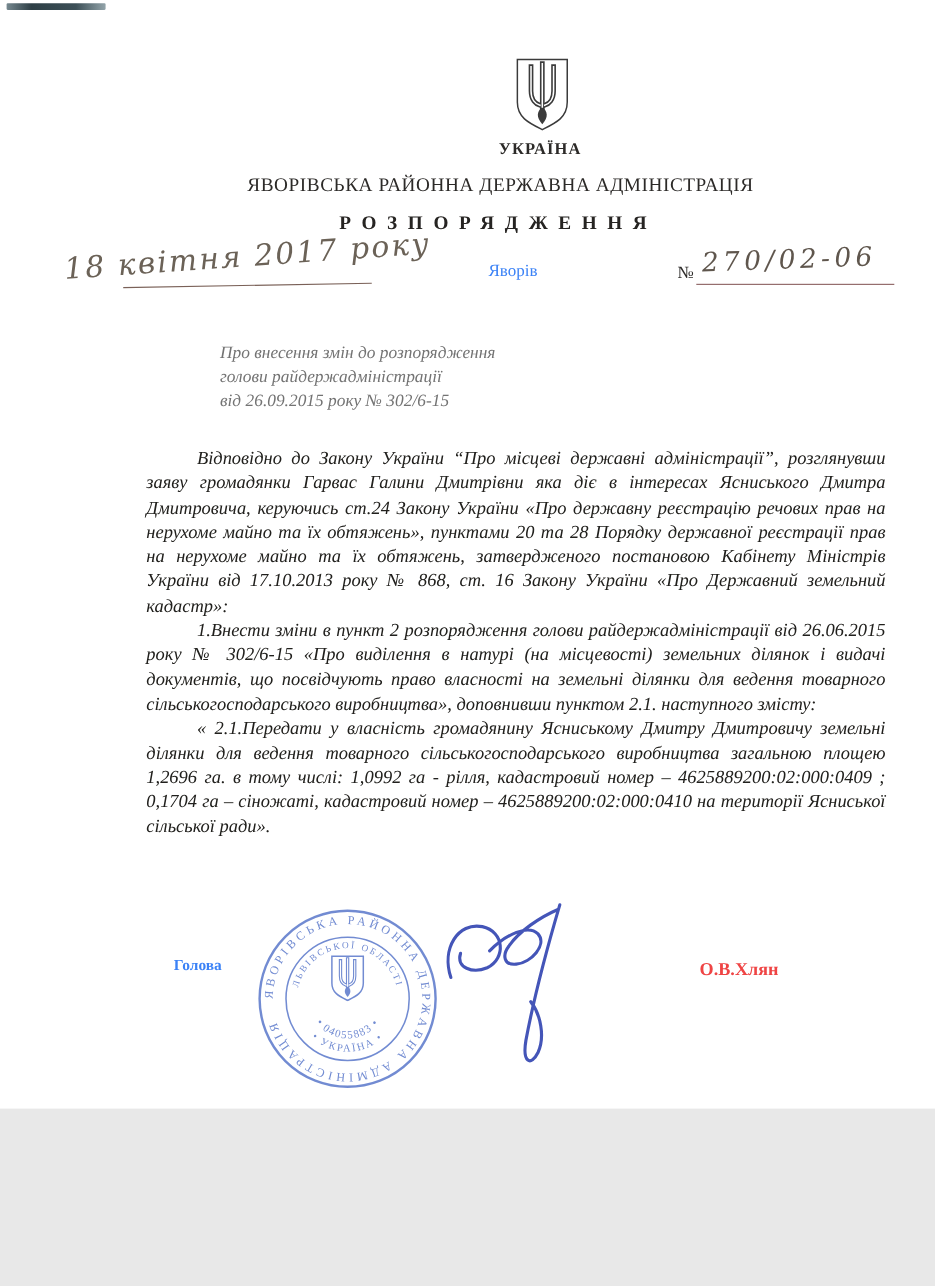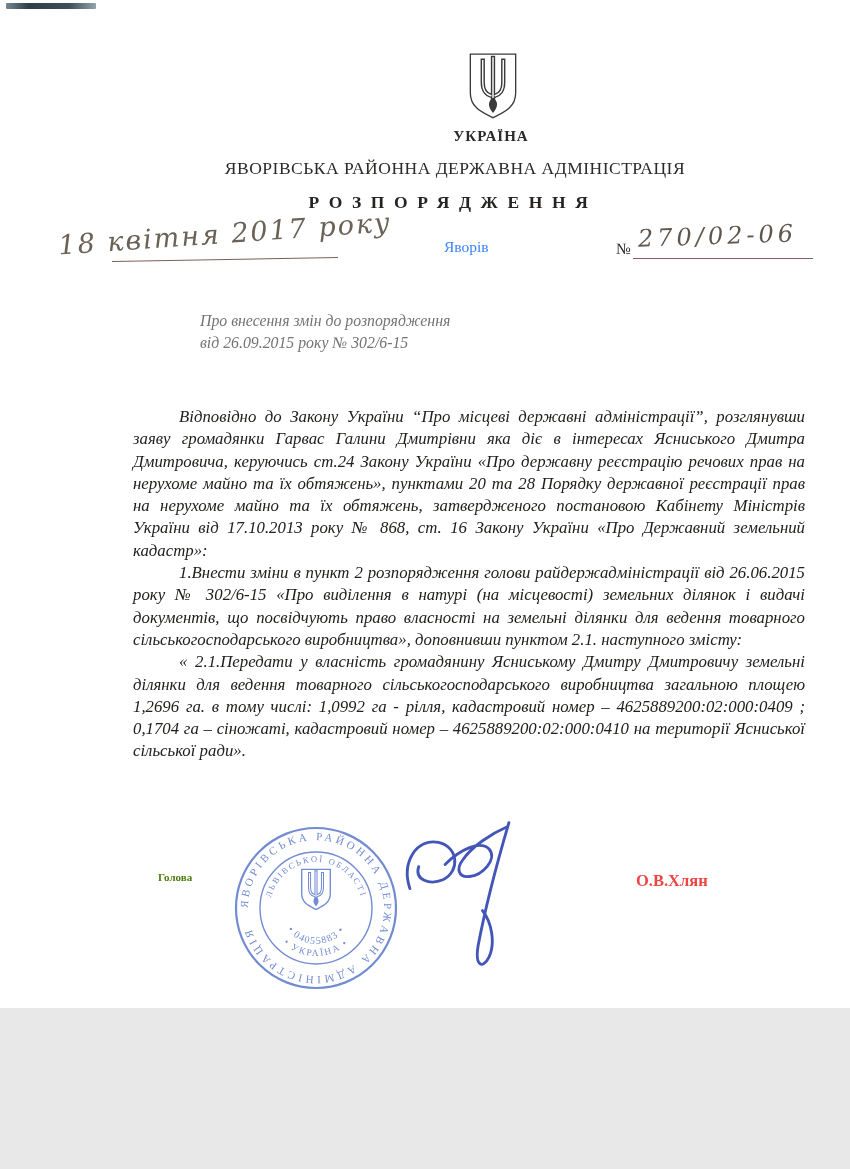--- a/index.html
+++ b/index.html
@@ -55,21 +55,21 @@
     position:absolute;left:152px;top:310px;width:340px;
     font-weight:normal;font-style:italic;font-size:15.8px;line-height:21.8px;
     color:#737373;
     margin-left:48px;
   }
   .body-text{
     position:absolute;left:133px;top:406px;width:672px;
     font-size:16.8px;line-height:22.3px;text-align:justify;color:#21201d;
   }
   .body-text p{margin:0;text-indent:46px;font-style:italic;}
-  .sig-title{position:absolute;left:158px;top:871px;font-weight:bold;font-size:11px;color:#4d7c0f;}
+  .sig-title{position:absolute;left:158px;top:871px;font-weight:bold;font-size:14px;color:#3b82f6;}
   .sig-name{position:absolute;left:636px;top:871px;font-weight:bold;font-size:16.5px;color:#ef4444;}
   .stamp{position:absolute;left:228px;top:820px;opacity:.88;}
   .stamp text{
     font-family:"Liberation Serif", serif;
     fill:#5f7ccc;
   }
   .autograph{position:absolute;left:392px;top:816px;}
 </style>
 </head>
 <body>
@@ -101,20 +101,21 @@
 
   <div class="hw hw-date">18 квітня 2017 року</div>
   <div class="date-line"></div>
   <div class="place">Яворів</div>
   <div class="num-label">№</div>
   <div class="hw hw-num">270/02-06</div>
   <div class="num-line"></div>
 
   <div class="subject">
     <div>Про внесення змін до розпорядження</div>
+    <div>голови  райдержадміністрації</div>
     <div>від 26.09.2015 року № 302/6-15</div>
   </div>
 
   <div class="body-text">
     <p>Відповідно до Закону України “Про місцеві державні адміністрації”, розглянувши заяву громадянки Гарвас Галини Дмитрівни  яка  діє в інтересах Ясниського Дмитра Дмитровича, керуючись ст.24 Закону України «Про державну реєстрацію речових прав на нерухоме майно та їх обтяжень», пунктами 20 та 28 Порядку державної реєстрації прав на нерухоме майно та їх обтяжень, затвердженого постановою Кабінету Міністрів України від 17.10.2013 року № 868, ст. 16 Закону України «Про Державний земельний кадастр»:</p>
     <p>1.Внести зміни в пункт 2 розпорядження голови райдержадміністрації від 26.06.2015 року № 302/6-15 «Про виділення в натурі (на місцевості) земельних ділянок і видачі документів, що посвідчують право власності на земельні ділянки для ведення товарного сільськогосподарського виробництва», доповнивши пунктом 2.1. наступного змісту:</p>
     <p>« 2.1.Передати у власність громадянину   Ясниському Дмитру Дмитровичу земельні ділянки для ведення товарного сільськогосподарського виробництва загальною площею 1,2696 га. в тому числі:  1,0992 га - рілля,  кадастровий номер – 4625889200:02:000:0409  ;   0,1704 га – сіножаті, кадастровий номер – 4625889200:02:000:0410  на території  Ясниської  сільської ради».</p>
   </div>
 
   <div class="sig-title">Голова</div>

